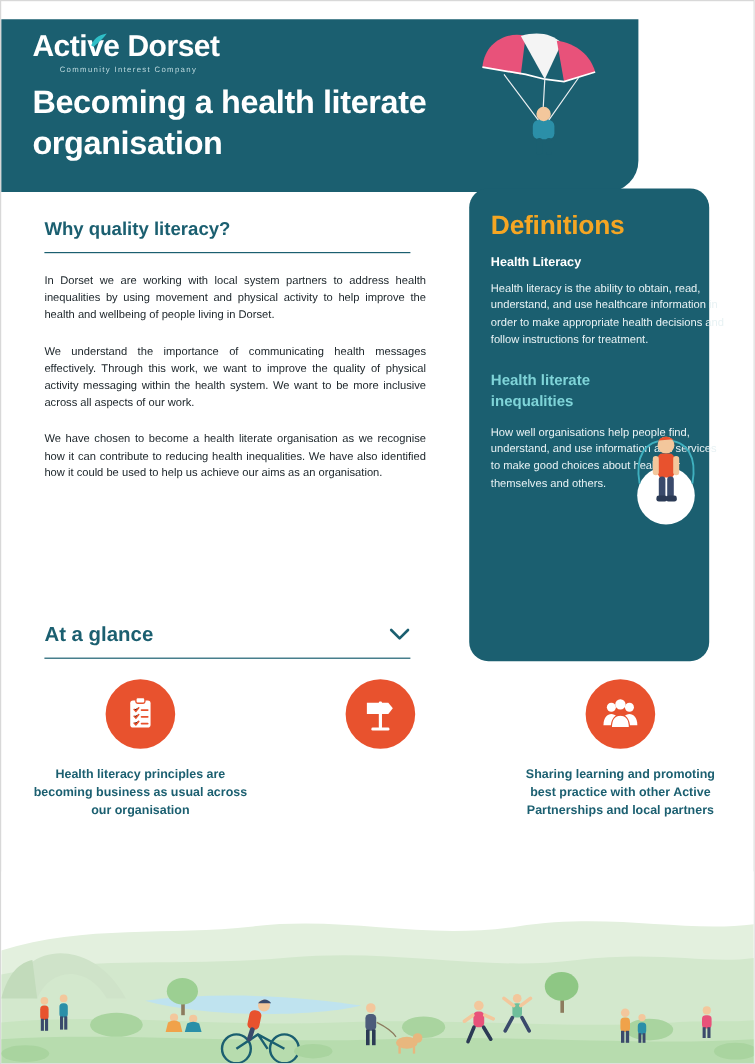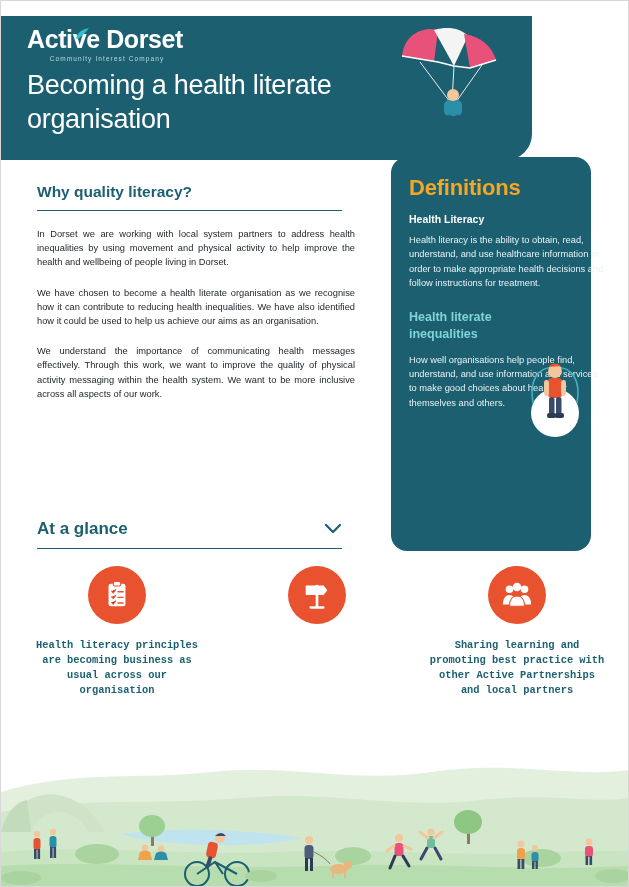--- a/index.html
+++ b/index.html
@@ -55,21 +55,21 @@
     position: absolute;
     left: 47px; top: 1px;
     width: 16px; height: 16px;
   }
   .header-title {
     position: absolute;
     left: 26px;
     top: 52px;
     width: 450px;
     font-size: 27px;
-    font-weight: normal;
+    font-weight: bold;
     color: #ffffff;
     line-height: 34px;
     letter-spacing: -0.3px;
   }
   .parachute {
     position: absolute;
     right: 12px;
     top: 6px;
     width: 130px;
     height: 120px;
@@ -168,21 +168,20 @@
   }
 
   
   .cards {
     position: absolute;
     left: 26px;
     top: 565px;
     width: 580px;
     display: flex;
     justify-content: space-between;
-    font-family: Liberation Mono, monospace;
   }
   .card {
     width: 180px;
     text-align: center;
   }
   .card-icon {
     width: 58px; height: 58px;
     margin: 0 auto 14px auto;
     background: #e8522e;
     border-radius: 50%;
@@ -234,22 +233,22 @@
         <circle cx="63" cy="73" r="6" fill="#f3c79c"></circle>
         <rect x="57" y="93" width="5" height="14" rx="2.4" fill="#1b5f70"></rect>
         <rect x="65" y="93" width="5" height="14" rx="2.4" fill="#1b5f70"></rect>
       </g>
     </svg>
   </div>
 
   <div class="left-col">
     <div class="section-head">Why quality literacy?</div>
     <div class="body-p">In Dorset we are working with local system partners to address health inequalities by using movement and physical activity to help improve the health and wellbeing of people living in Dorset.</div>
+    <div class="body-p">We understand the importance of communicating health messages effectively. Through this work, we want to improve the quality of physical activity messaging within the health system. We want to be more inclusive across all aspects of our work.</div>
     <div class="body-p">We have chosen to become a health literate organisation as we recognise how it can contribute to reducing health inequalities. We have also identified how it could be used to help us achieve our aims as an organisation.</div>
-    <div class="body-p">We understand the importance of communicating health messages effectively. Through this work, we want to improve the quality of physical activity messaging within the health system. We want to be more inclusive across all aspects of our work.</div>
   </div>
 
   <div class="glance">
     <div class="glance-row">
       <span class="glance-label">At a glance</span>
       <svg class="chev" viewBox="0 0 18 12">
         <path d="M2 2 L9 9 L16 2" fill="none" stroke="#1b5f70" stroke-width="2.2" stroke-linecap="round" stroke-linejoin="round"></path>
       </svg>
     </div>
   </div>

